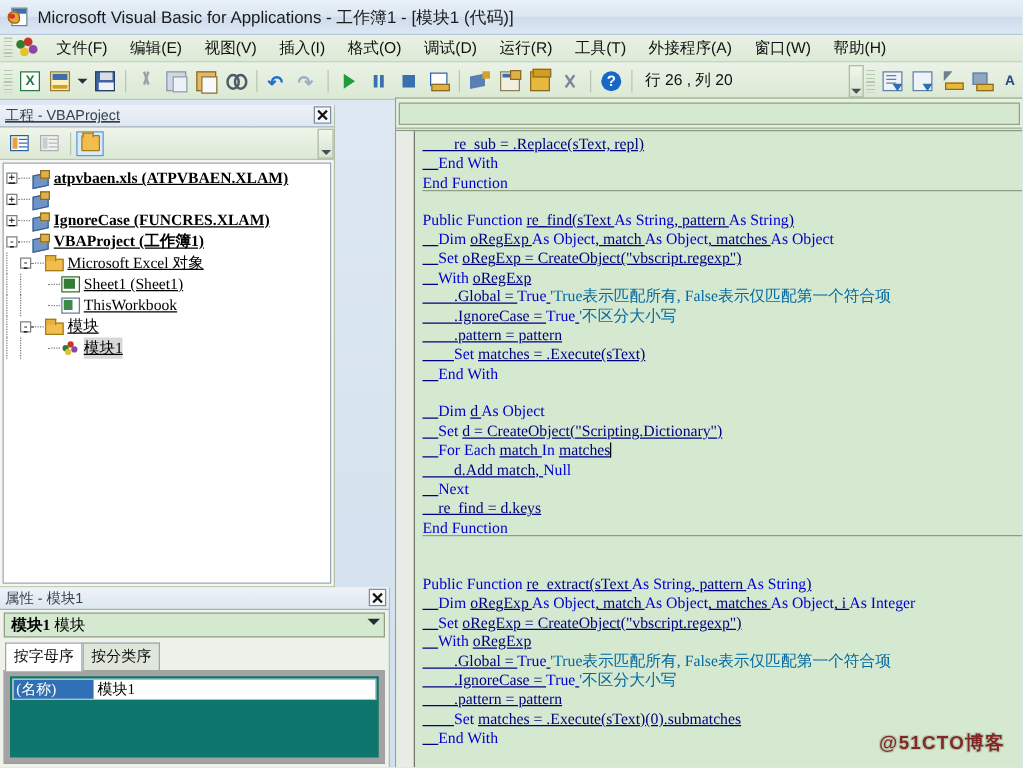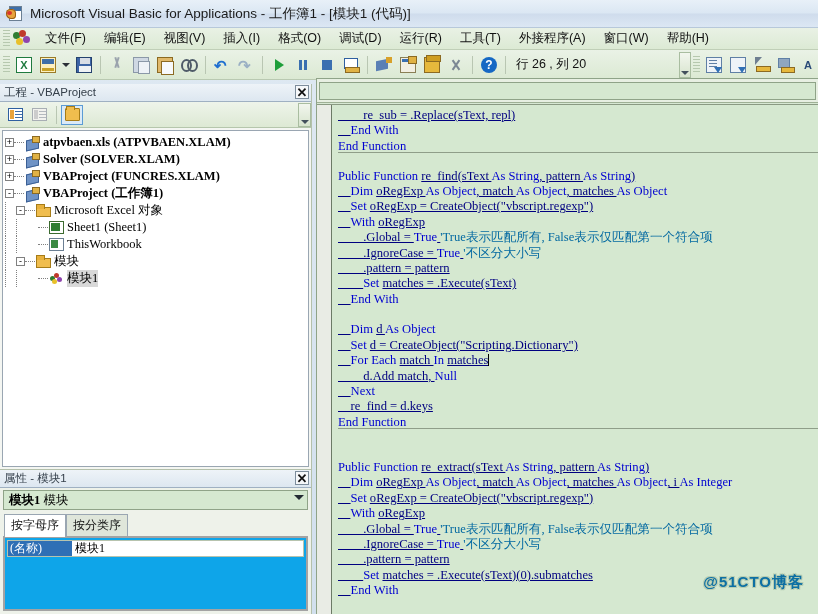--- a/index.html
+++ b/index.html
@@ -162,23 +162,23 @@
   .panel-close{
     position:absolute; right:2px; top:1px;
     width:14px;height:14px;
     display:flex;align-items:center;justify-content:center;
     font:bold 13px "Liberation Sans",sans-serif; color:#111;
     border:1px solid #7d8d9c; background:#f6f8fa;
   }
 
   
   #project-panel{
-    position:absolute; left:0; top:0; width:312px; height:386px;
+    position:absolute; left:0; top:0; width:268px; height:386px;
     background:#f4f6f2; border-right:1px solid #b4c0ab; border-bottom:1px solid #b4c0ab;
-    display:flex; flex-direction:column;
+    display:flex; flex-direction:column;text-decoration:underline;
   }
   .pe-toolbar{
     height:26px;display:flex;align-items:center;
     background:linear-gradient(to bottom,#eef4ea,#dde9d4);
     border-bottom:1px solid #b5c6ac; padding-left:4px;
   }
   .pe-btn{width:22px;height:20px;display:flex;align-items:center;justify-content:center;margin-right:2px;}
   .pe-ico{width:15px;height:13px;position:relative;}
   .pe-ico.code{background:#fff;border:1px solid #2f5fa0;}
   .pe-ico.code:before{content:'';position:absolute;left:1px;top:1px;width:4px;height:9px;background:#e8a33d;}
@@ -247,22 +247,22 @@
     border-left:5px solid transparent;border-right:5px solid transparent;border-top:5px solid #232b33;
   }
   .prop-tabs{ display:flex; margin:3px 0 0 4px; align-items:flex-end; }
   .prop-tab{
     font-size:12px; padding:2px 6px 2px 6px;
     border:1px solid #9aa6b2; border-bottom:none;
     background:#dfe6da; color:#111; font-family:"Liberation Serif",serif;
   }
   .prop-tab.active{ background:#fff; position:relative; top:1px; padding-bottom:3px; }
   .prop-grid{
-    flex:1; margin:0 3px 3px 3px; border:2px solid #a3a3a3;
-    background:#0ea5e9; overflow:hidden; padding:2px;
+    flex:1; margin:0 3px 3px 3px; border:5px solid #a3a3a3;
+    background:#0f766e; overflow:hidden; padding:2px;
   }
   .prop-row{ display:flex; height:17px; background:#fff; border:1px solid #b7c3ae; }
   .prop-key{
     width:64px; background:#2f6fb5; color:#fff; font-size:12px;
     display:flex;align-items:center;padding-left:2px;
     font-family:"Liberation Serif",serif; flex:none;
   }
   .prop-val{
     flex:1; background:#fff; font-size:12px; color:#000;
     display:flex;align-items:center;padding-left:3px;
@@ -306,23 +306,23 @@
   }
   .cl { height:15.4px; white-space:pre; }
   .kw { color:#0000d0; }
   .plain { color:#000080;text-decoration:underline; }
   .cmt { color:#0369a1; }
   .caret{
     display:inline-block;width:1px;height:12px;background:#000;
     vertical-align:-2px;
   }
   .watermark{
-    position:absolute; right:14px; bottom:22px;
+    position:absolute; right:14px; bottom:10px;
     font: bold 15px "Liberation Sans", sans-serif;
-    color:#0369a1; letter-spacing:1px;
+    color:#7f1d1d; letter-spacing:1px;
     text-shadow: 1px 1px 0 #b7cdb1, -1px -1px 0 #b7cdb1, 1px -1px 0 #b7cdb1, -1px 1px 0 #b7cdb1;
     opacity:.95;
   }
 </style>
 </head>
 <body>
 
 <div id="app">
 
   <div class="titlebar">
@@ -465,27 +465,26 @@
           <div class="tr">
             <span class="expander">+</span>
             <span class="dots"></span>
             <span class="ni proj"></span>
             <span class="node-label bold">atpvbaen.xls  (ATPVBAEN.XLAM)</span>
           </div>
           <div class="tr">
             <span class="expander">+</span>
             <span class="dots"></span>
             <span class="ni proj"></span>
-            <span class="node-label bold">Solver  (SOLVER.XLAM)</span>
           </div>
           <div class="tr">
             <span class="expander">+</span>
             <span class="dots"></span>
             <span class="ni proj"></span>
-            <span class="node-label bold">VBAProject  (FUNCRES.XLAM)</span>
+            <span class="node-label bold">IgnoreCase  (FUNCRES.XLAM)</span>
           </div>
           <div class="tr">
             <span class="expander">-</span>
             <span class="dots"></span>
             <span class="ni proj"></span>
             <span class="node-label bold">VBAProject  (工作簿1)</span>
           </div>
           <div class="tr">
             <span class="vline"></span>
             <span style="width:10px;flex:none"></span>

